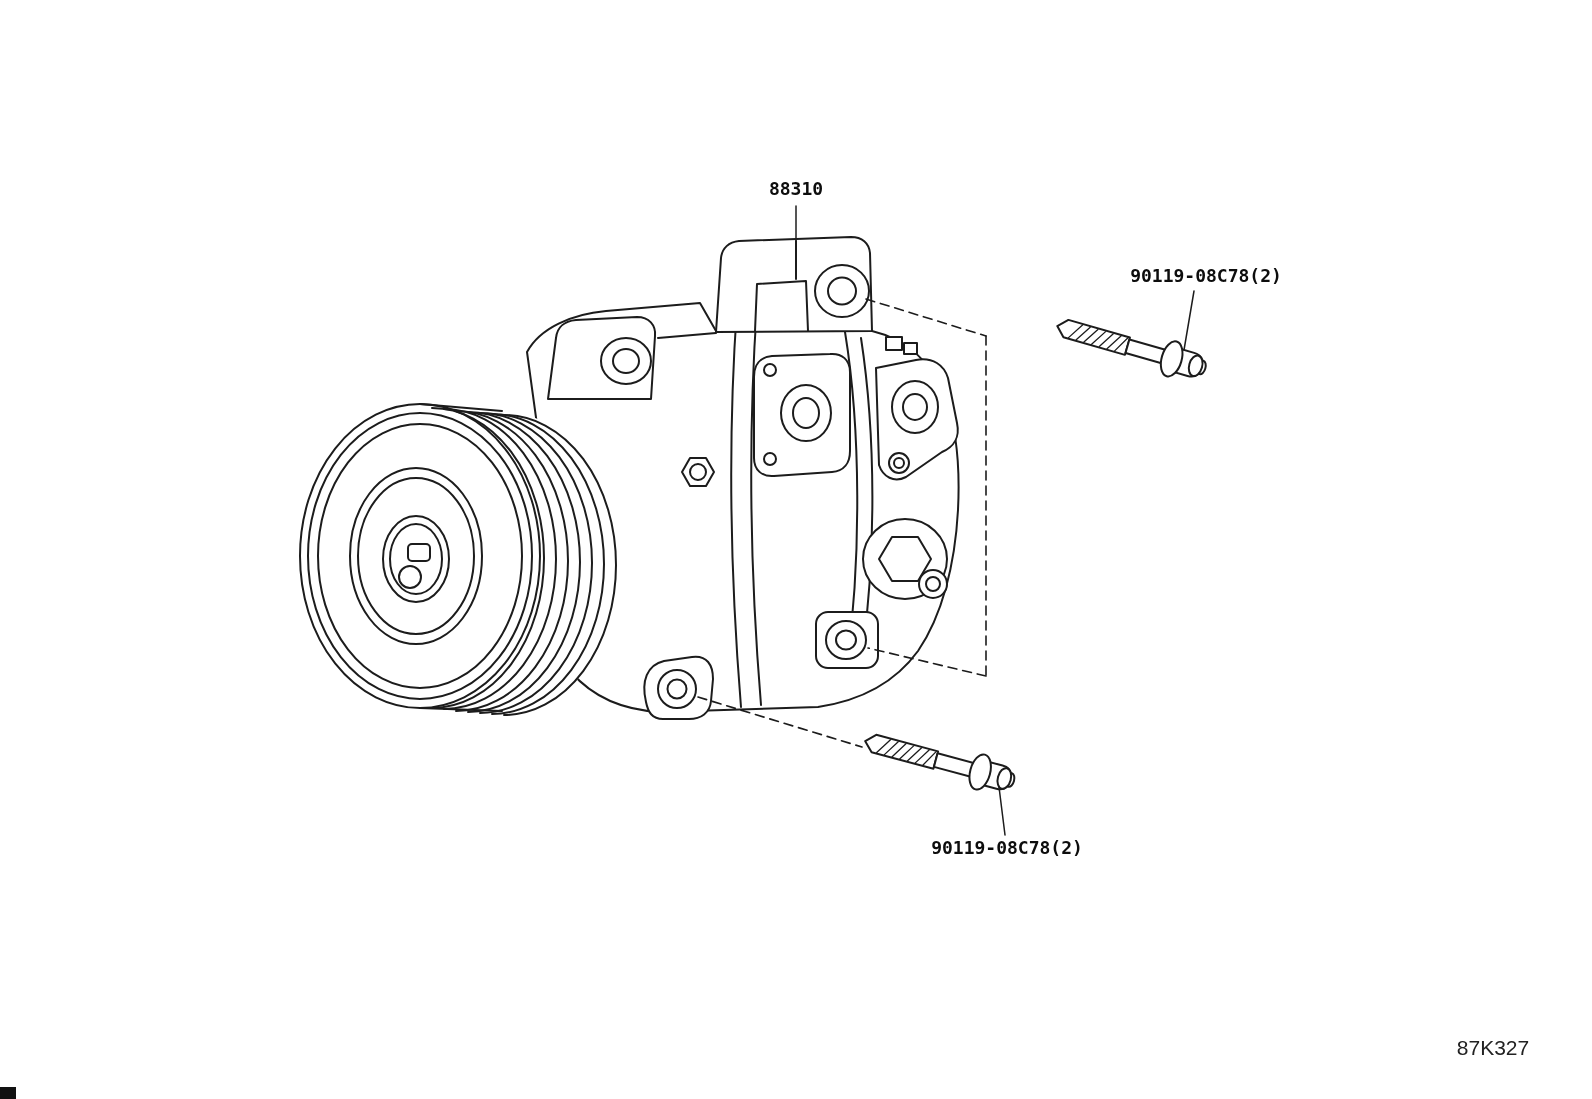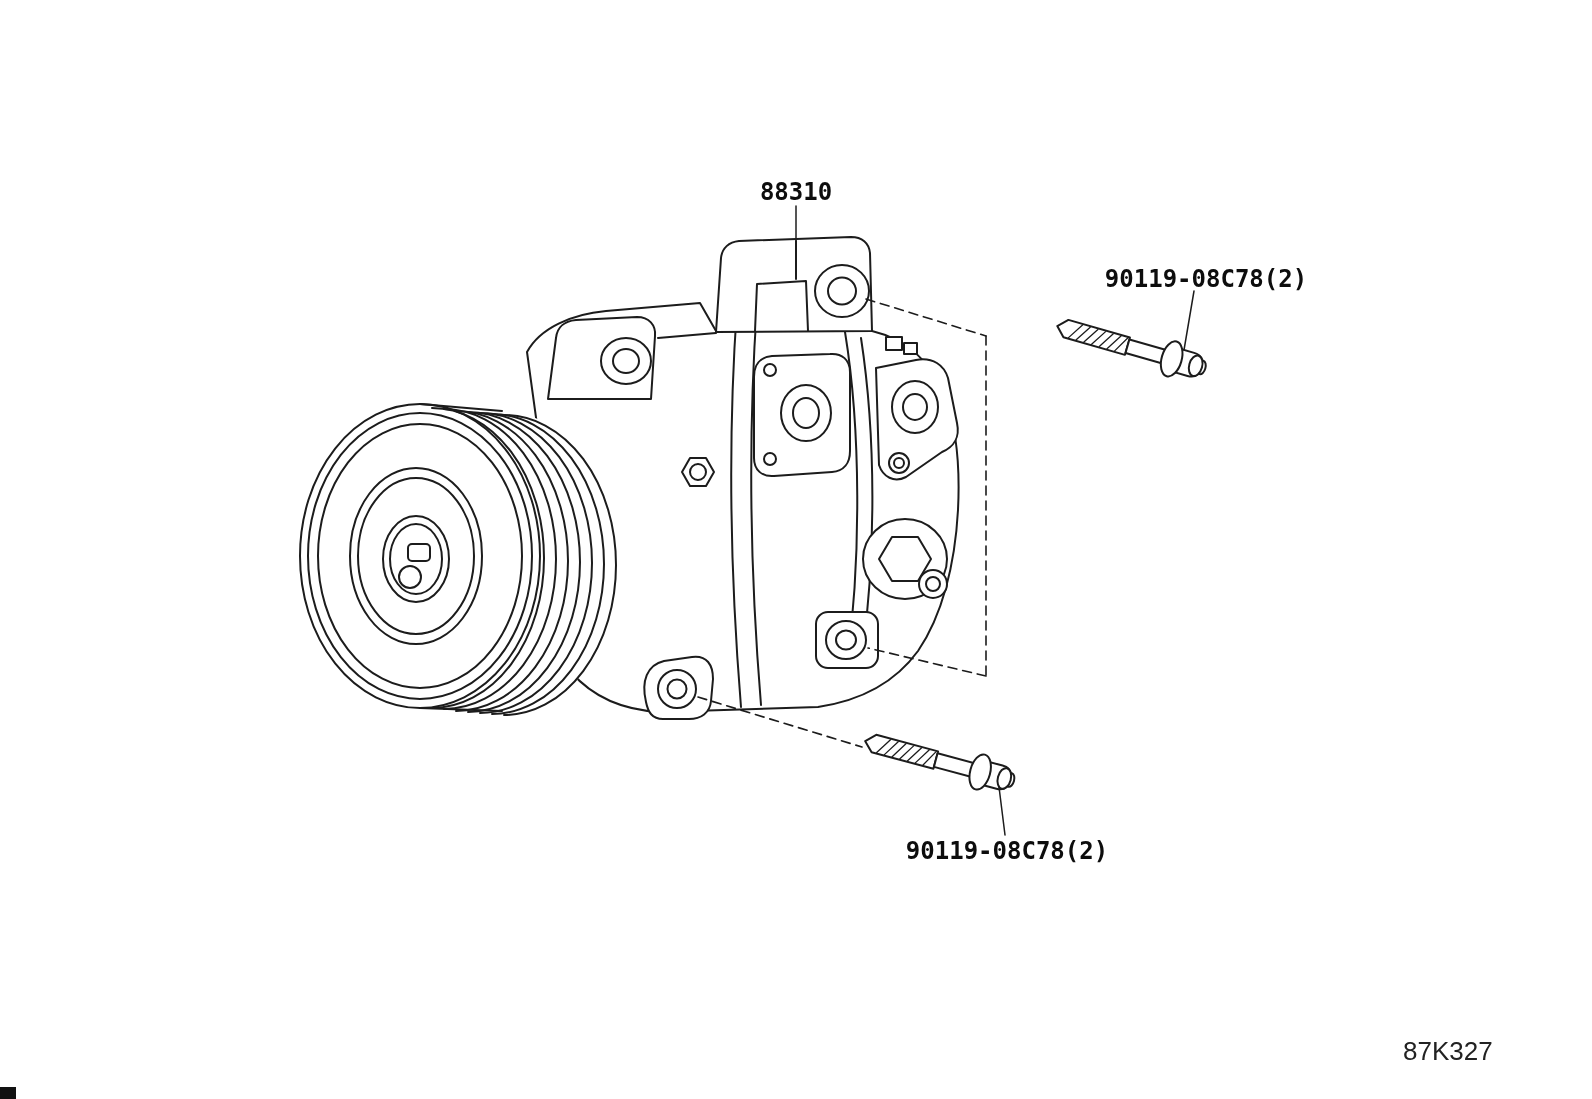--- a/index.html
+++ b/index.html
@@ -9,31 +9,32 @@
     background:#ffffff;
     overflow:hidden;
     font-family:"Liberation Sans", sans-serif;
   }
   #stage svg{position:absolute;left:0;top:0;}
   .part-label{
     position:absolute;
     text-align:center;
     font-family:"DejaVu Sans Mono", monospace;
     font-weight:700;
-    font-size:24px;
+    font-size:18px;
     color:#0d0d0d;
     white-space:nowrap;
     letter-spacing:0px;
     cursor:pointer;
   }
   .figure-code{
     position:absolute;
+    text-align:center;
     font-family:"Liberation Sans", sans-serif;
     font-weight:400;
-    font-size:26px;
+    font-size:21px;
     color:#222222;
     white-space:nowrap;
   }
   .corner-artifact{
     position:absolute;
     left:0;top:1087px;
     width:16px;height:12px;
     background:#111111;
   }
 </style>

